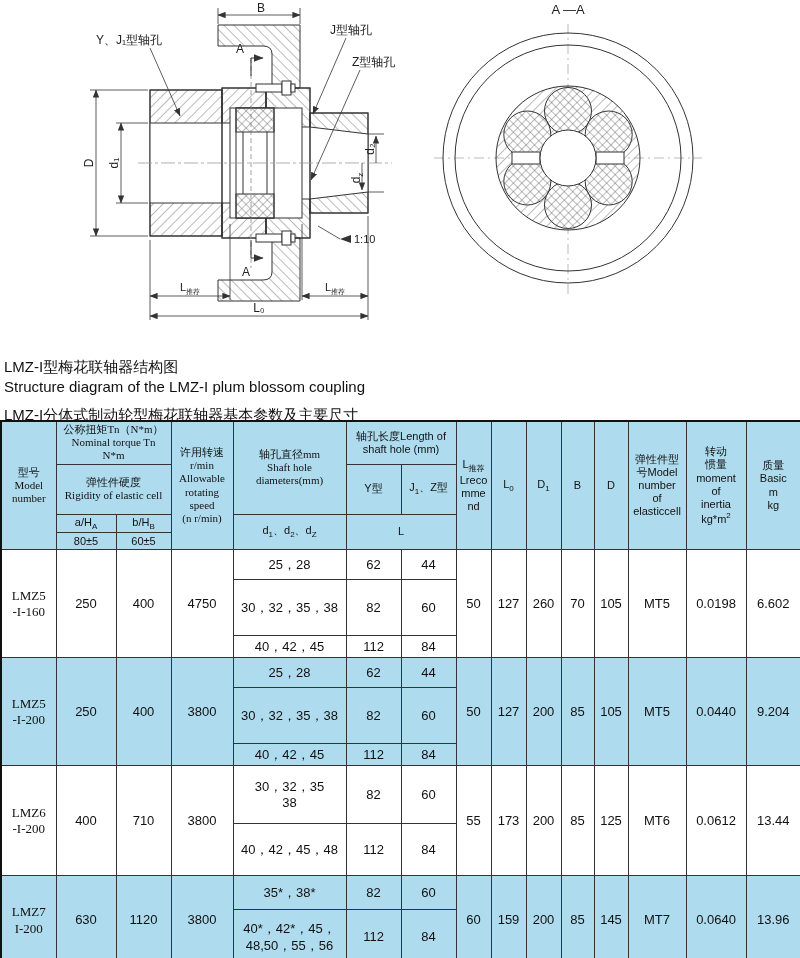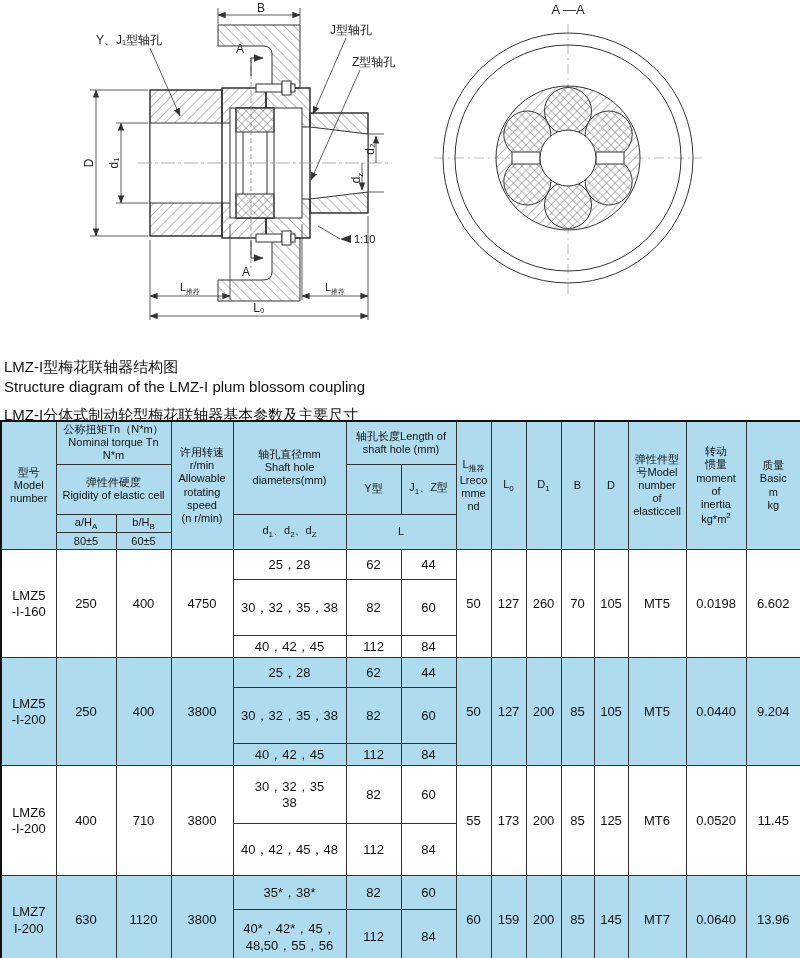--- a/index.html
+++ b/index.html
@@ -9,21 +9,21 @@
   .title{position:absolute;left:4px;width:800px;text-align:left;margin-top:22px;}
   .t-cn{font-size:15px;}
   .t-en{font-size:15px;}
   table.params{position:absolute;top:420px;left:0;width:800px;border-collapse:collapse;
         table-layout:fixed;border:2px solid #111;}
   .params th,.params td{border:1px solid #333;padding:1px 2px;overflow:hidden;}
   .params thead th{background:#aedcee;font-weight:normal;font-size:11px;line-height:1.2;text-align:center;}
   .params td{font-size:13px;text-align:center;line-height:1.25;}
   tr.shaded td{background:#aedcee;}
   .pre{white-space:pre-line;}
-  .alignL{text-align:left;padding-left:5px;}
+  .alignL{text-align:left;padding-left:5px;font-family:Liberation Serif, serif;}
   .dcell{text-align:left;padding-left:10px;white-space:pre-line;}
   .sym{font-size:13px;}
   thead tr.hr1{height:38px;} thead tr.hr2{height:50px;}
   thead tr.hr3{height:17px;} thead tr.hr4{height:17px;}
   .params sub{font-size:8px;} .params sup{font-size:8px;}
 </style>
 </head>
 <body>
 
 <div class="page">
@@ -322,22 +322,22 @@
           <td class="dcell">30，32，35
 38</td>
           <td>82</td>
           <td>60</td>
           <td rowspan="2">55</td>
           <td rowspan="2">173</td>
           <td rowspan="2">200</td>
           <td rowspan="2">85</td>
           <td rowspan="2">125</td>
           <td rowspan="2">MT6</td>
-          <td rowspan="2">0.0520</td>
-          <td rowspan="2">11.45</td>
+          <td rowspan="2">0.0612</td>
+          <td rowspan="2">13.44</td>
         </tr>
         <tr style="height: 52px;">
           <td class="dcell">40，42，45，48</td>
           <td>112</td>
           <td>84</td>
         </tr>
         <tr class="shaded" style="height: 34px;">
           <td class="pre alignL" rowspan="2">LMZ7
 I-200</td>
           <td rowspan="2">630</td>

